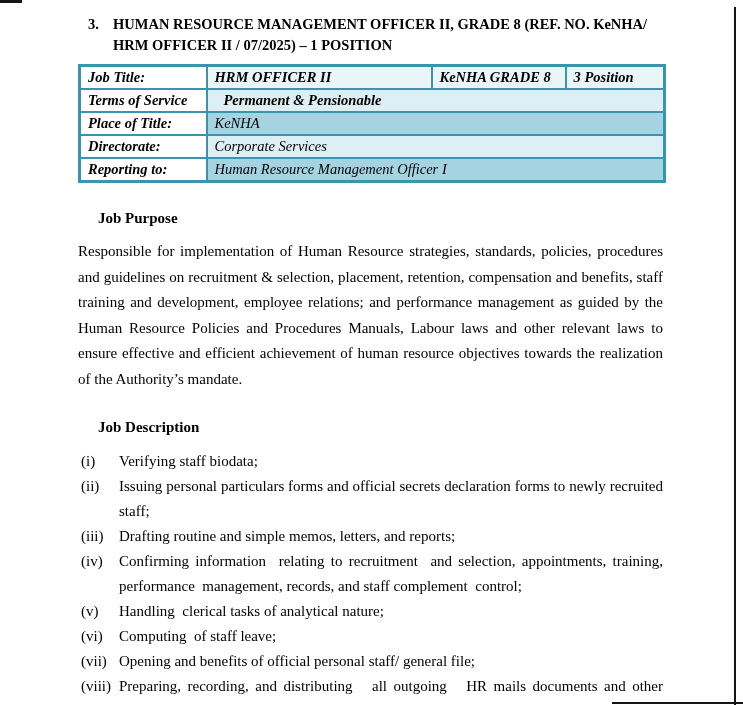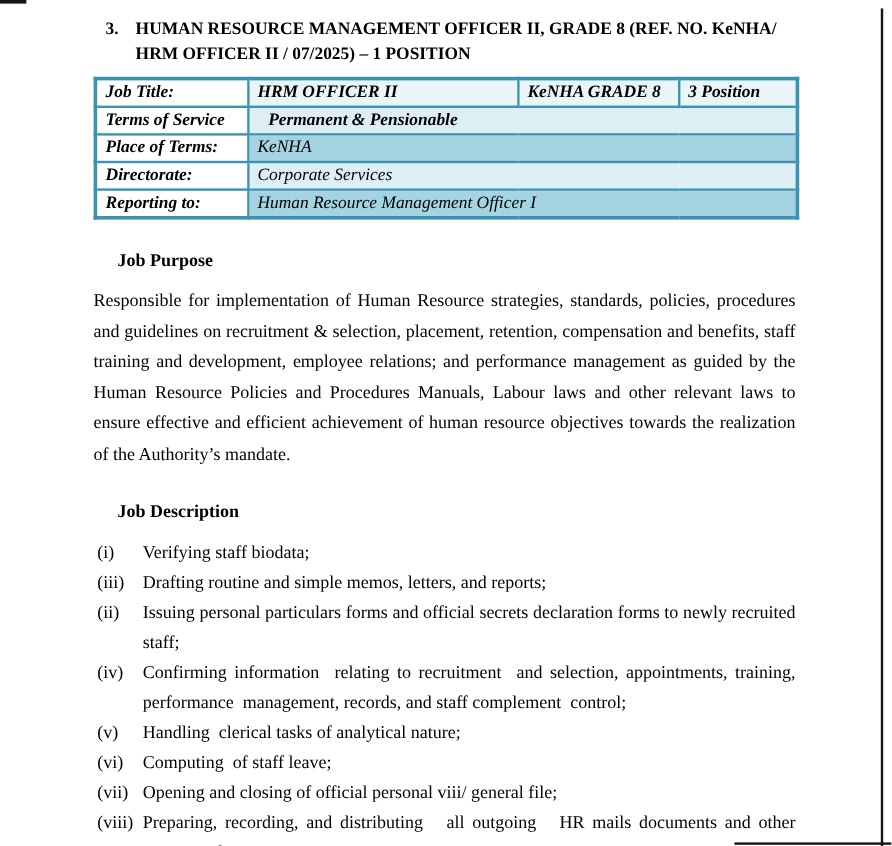--- a/index.html
+++ b/index.html
@@ -96,21 +96,21 @@
       <td class="lbl">Job Title:</td>
       <td class="val bold">HRM OFFICER II</td>
       <td class="val bold">KeNHA GRADE 8</td>
       <td class="val bold">3 Position</td>
     </tr>
     <tr class="r2">
       <td class="lbl">Terms of Service</td>
       <td class="val bold" colspan="3">Permanent &amp; Pensionable</td>
     </tr>
     <tr class="r3">
-      <td class="lbl">Place of Terms:</td>
+      <td class="lbl">Place of Title:</td>
       <td class="val" colspan="3">KeNHA</td>
     </tr>
     <tr class="r4">
       <td class="lbl">Directorate:</td>
       <td class="val" colspan="3">Corporate Services</td>
     </tr>
     <tr class="r5">
       <td class="lbl">Reporting to:</td>
       <td class="val" colspan="3">Human Resource Management Officer I</td>
     </tr>
@@ -121,42 +121,42 @@
   <p class="para">Responsible for implementation of Human Resource strategies, standards, policies, procedures and guidelines on recruitment &amp; selection, placement, retention, compensation and benefits, staff training and development, employee relations; and performance management as guided by the Human Resource Policies and Procedures Manuals, Labour laws and other relevant laws to ensure effective and efficient achievement of human resource objectives towards the realization of the Authority’s mandate.</p>
 
   <div class="sec-title">Job Description</div>
 
   <div class="dlist">
     <div class="li">
       <span class="num">(i)</span>
       <span class="txt">Verifying staff biodata;</span>
     </div>
     <div class="li">
+      <span class="num">(ii)</span>
+      <span class="txt">Issuing personal particulars forms and official secrets declaration forms to newly recruited staff;</span>
+    </div>
+    <div class="li">
       <span class="num">(iii)</span>
       <span class="txt">Drafting routine and simple memos, letters, and reports;</span>
-    </div>
-    <div class="li">
-      <span class="num">(ii)</span>
-      <span class="txt">Issuing personal particulars forms and official secrets declaration forms to newly recruited staff;</span>
     </div>
     <div class="li">
       <span class="num">(iv)</span>
       <span class="txt">Confirming information  relating to recruitment  and selection, appointments, training, performance  management, records, and staff complement  control;</span>
     </div>
     <div class="li">
       <span class="num">(v)</span>
       <span class="txt">Handling  clerical tasks of analytical nature;</span>
     </div>
     <div class="li">
       <span class="num">(vi)</span>
       <span class="txt">Computing  of staff leave;</span>
     </div>
     <div class="li">
       <span class="num">(vii)</span>
-      <span class="txt">Opening and closing of official personal viii/ general file;</span>
+      <span class="txt">Opening and benefits of official personal staff/ general file;</span>
     </div>
     <div class="li">
       <span class="num">(viii)</span>
       <span class="txt">Preparing, recording, and distributing   all outgoing   HR mails documents and other correspondence;</span>
     </div>
   </div>
 
 </div>
 
 </body></html>

